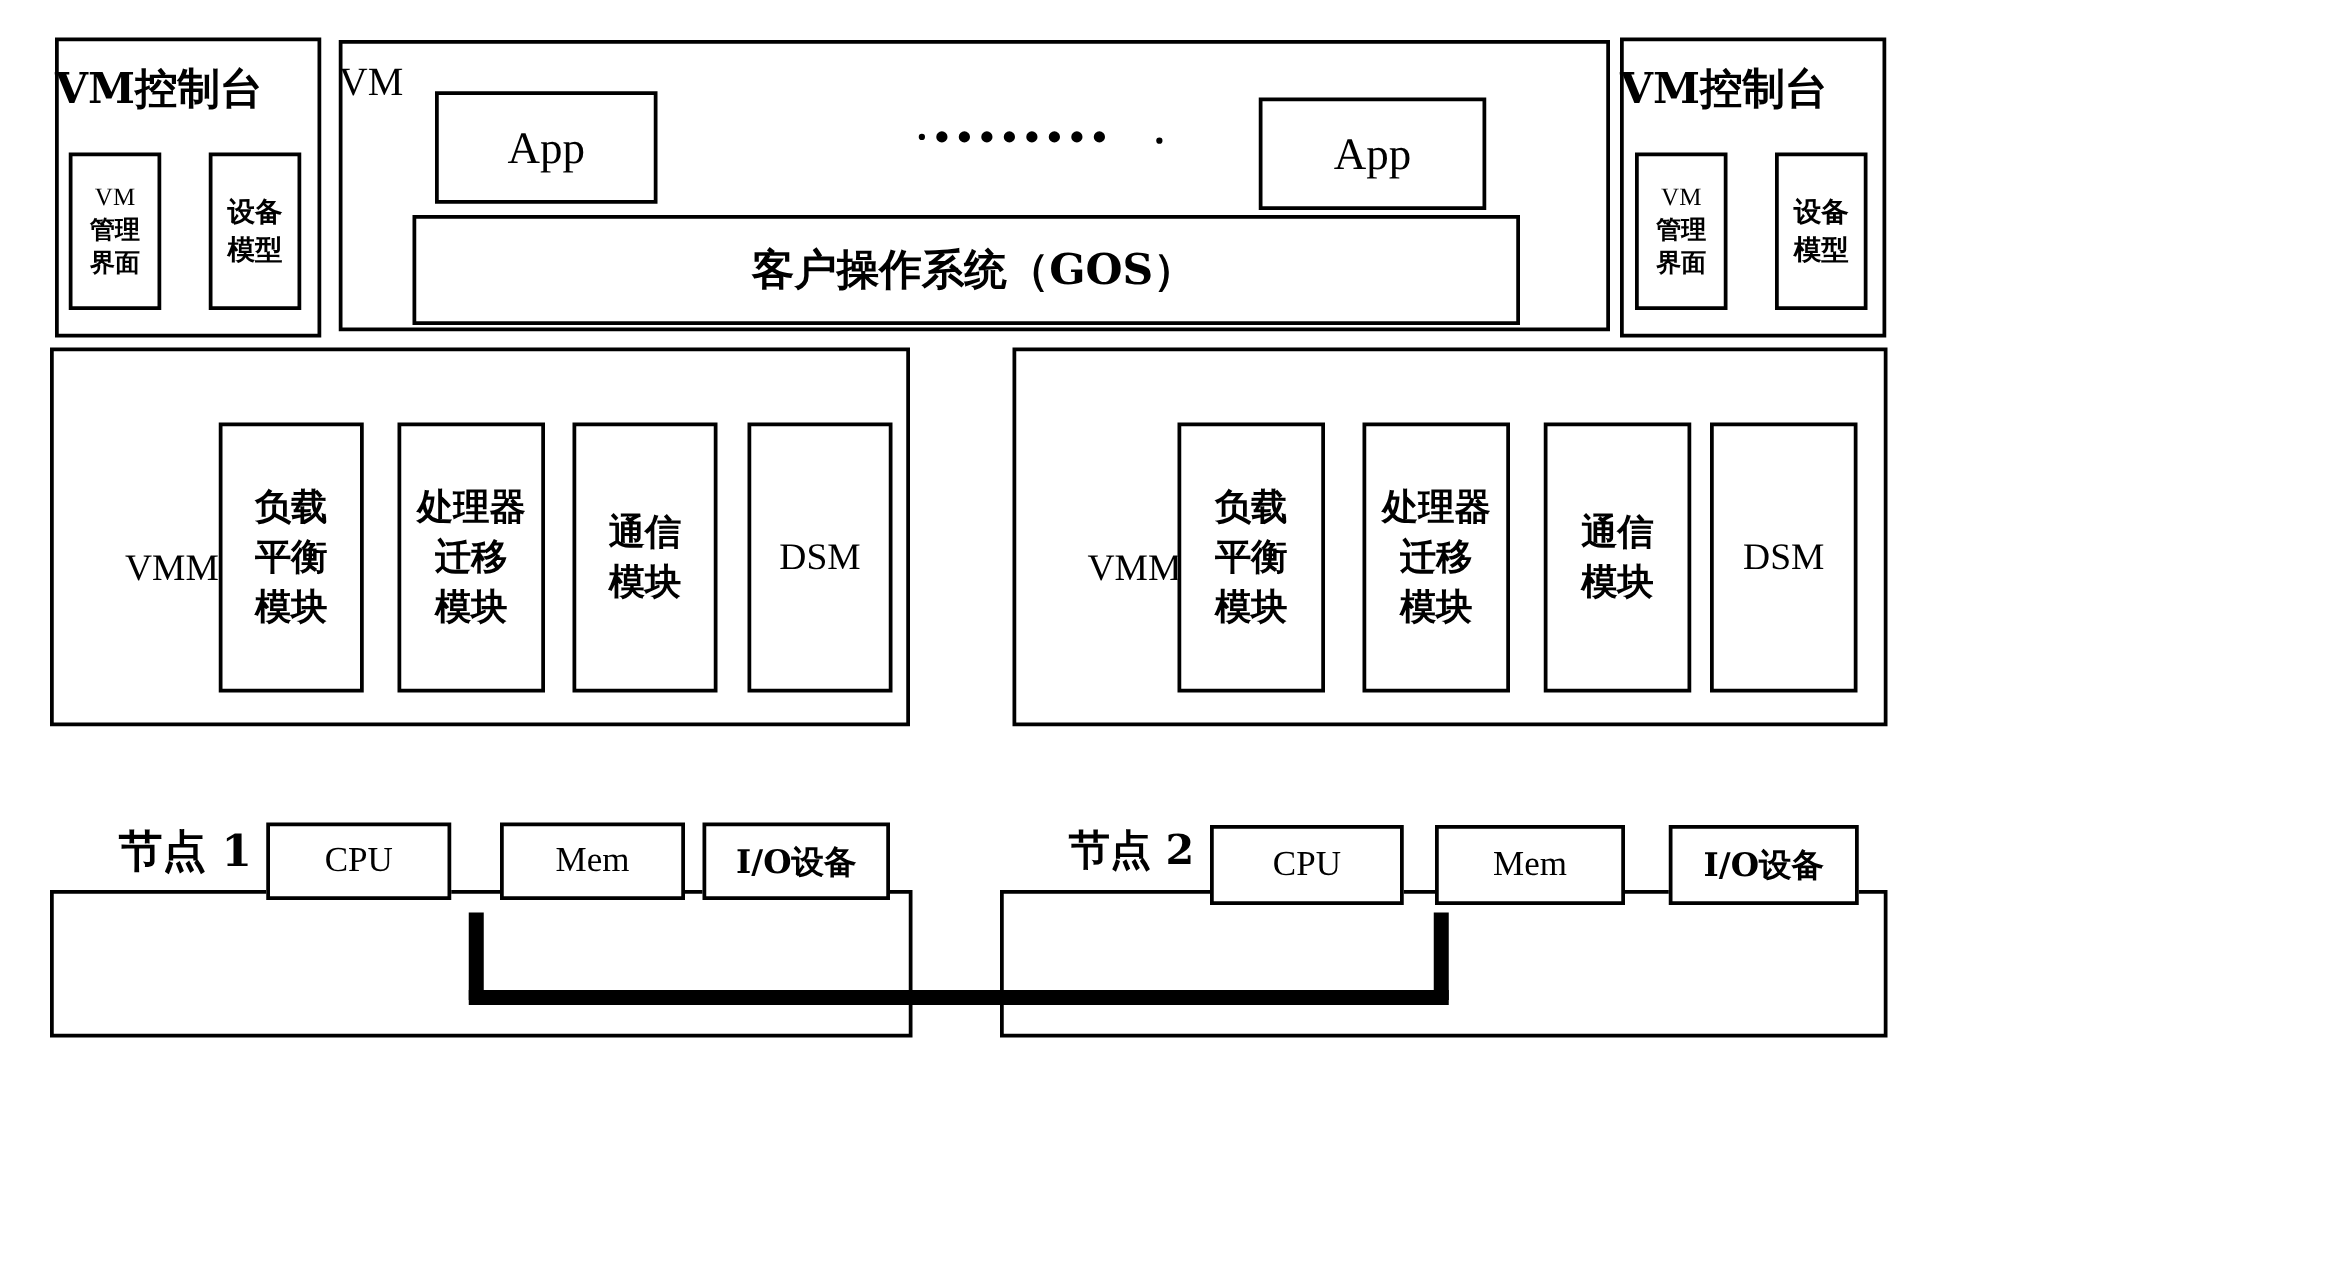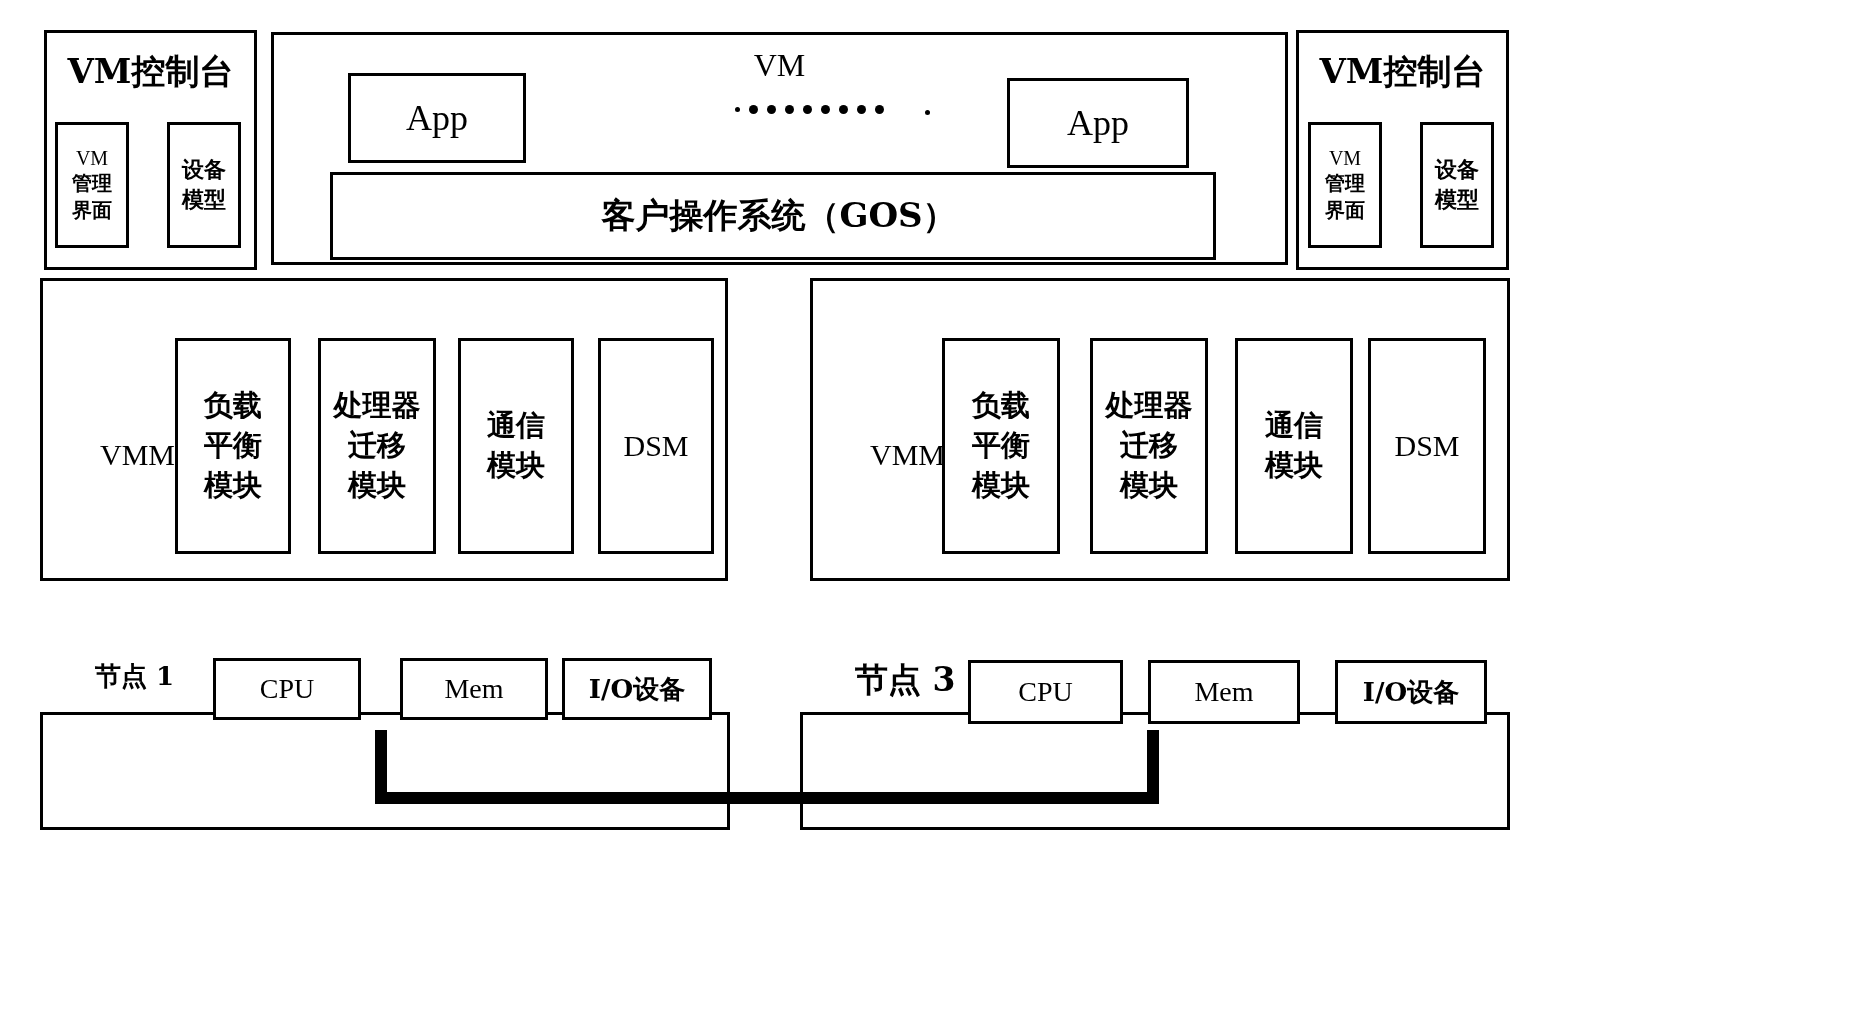--- a/index.html
+++ b/index.html
@@ -23,21 +23,21 @@
   .box {
     position: absolute;
     border: 3px solid #000;
     box-sizing: border-box;
     background: #fff;
   }
   .lbl {
     position: absolute;
     white-space: nowrap;
     line-height: 1.12;
-    text-align: center;
+    text-align: left;
   }
   .cn {
     font-family: "DejaVu Serif", "Liberation Serif", serif;
     font-weight: 700;
   }
   .lat {
     font-family: Liberation Serif, serif;
     font-weight: 400;
   }
   
@@ -195,39 +195,39 @@
     <span class="cn">通信</span>
     <span class="cn">模块</span>
   </div>
 
   <div class="box" style="left:1368px; top:338px; width:118px; height:216px;"></div>
   <div class="ctr" style="left:1368px; top:338px; width:118px; height:216px;">
     <span class="lat" style="font-size:30px;">DSM</span>
   </div>
 
   <div class="box" style="left:40px; top:712px; width:690px; height:118px;"></div>
-  <div class="lbl cn" style="left:95px; top:658px; top:662px; font-size:26px; top:662px;">节点 1</div>
+  <div class="lbl cn" style="left:95px; top:658px; top:662px; font-size:35px; top:662px;">节点 1</div>
 
   <div class="box" style="left:213px; top:658px; width:148px; height:62px;"></div>
   <div class="ctr" style="left:213px; top:658px; width:148px; height:62px;">
     <span class="lat" style="font-size:28px;">CPU</span>
   </div>
 
   <div class="box" style="left:400px; top:658px; width:148px; height:62px;"></div>
   <div class="ctr" style="left:400px; top:658px; width:148px; height:62px;">
     <span class="lat" style="font-size:28px;">Mem</span>
   </div>
 
   <div class="box" style="left:562px; top:658px; width:150px; height:62px;"></div>
   <div class="ctr" style="left:562px; top:658px; width:150px; height:62px;">
     <span class="cn" style="font-size:26px;">I/O设备</span>
   </div>
 
   <div class="box" style="left:800px; top:712px; width:710px; height:118px;"></div>
-  <div class="lbl cn" style="left:855px; top:662px; font-size:33px;">节点 3</div>
+  <div class="lbl cn" style="left:855px; top:662px; font-size:33px;">节点 2</div>
 
   <div class="box" style="left:968px; top:660px; width:155px; height:64px;"></div>
   <div class="ctr" style="left:968px; top:660px; width:155px; height:64px;">
     <span class="lat" style="font-size:28px;">CPU</span>
   </div>
 
   <div class="box" style="left:1148px; top:660px; width:152px; height:64px;"></div>
   <div class="ctr" style="left:1148px; top:660px; width:152px; height:64px;">
     <span class="lat" style="font-size:28px;">Mem</span>
   </div>

